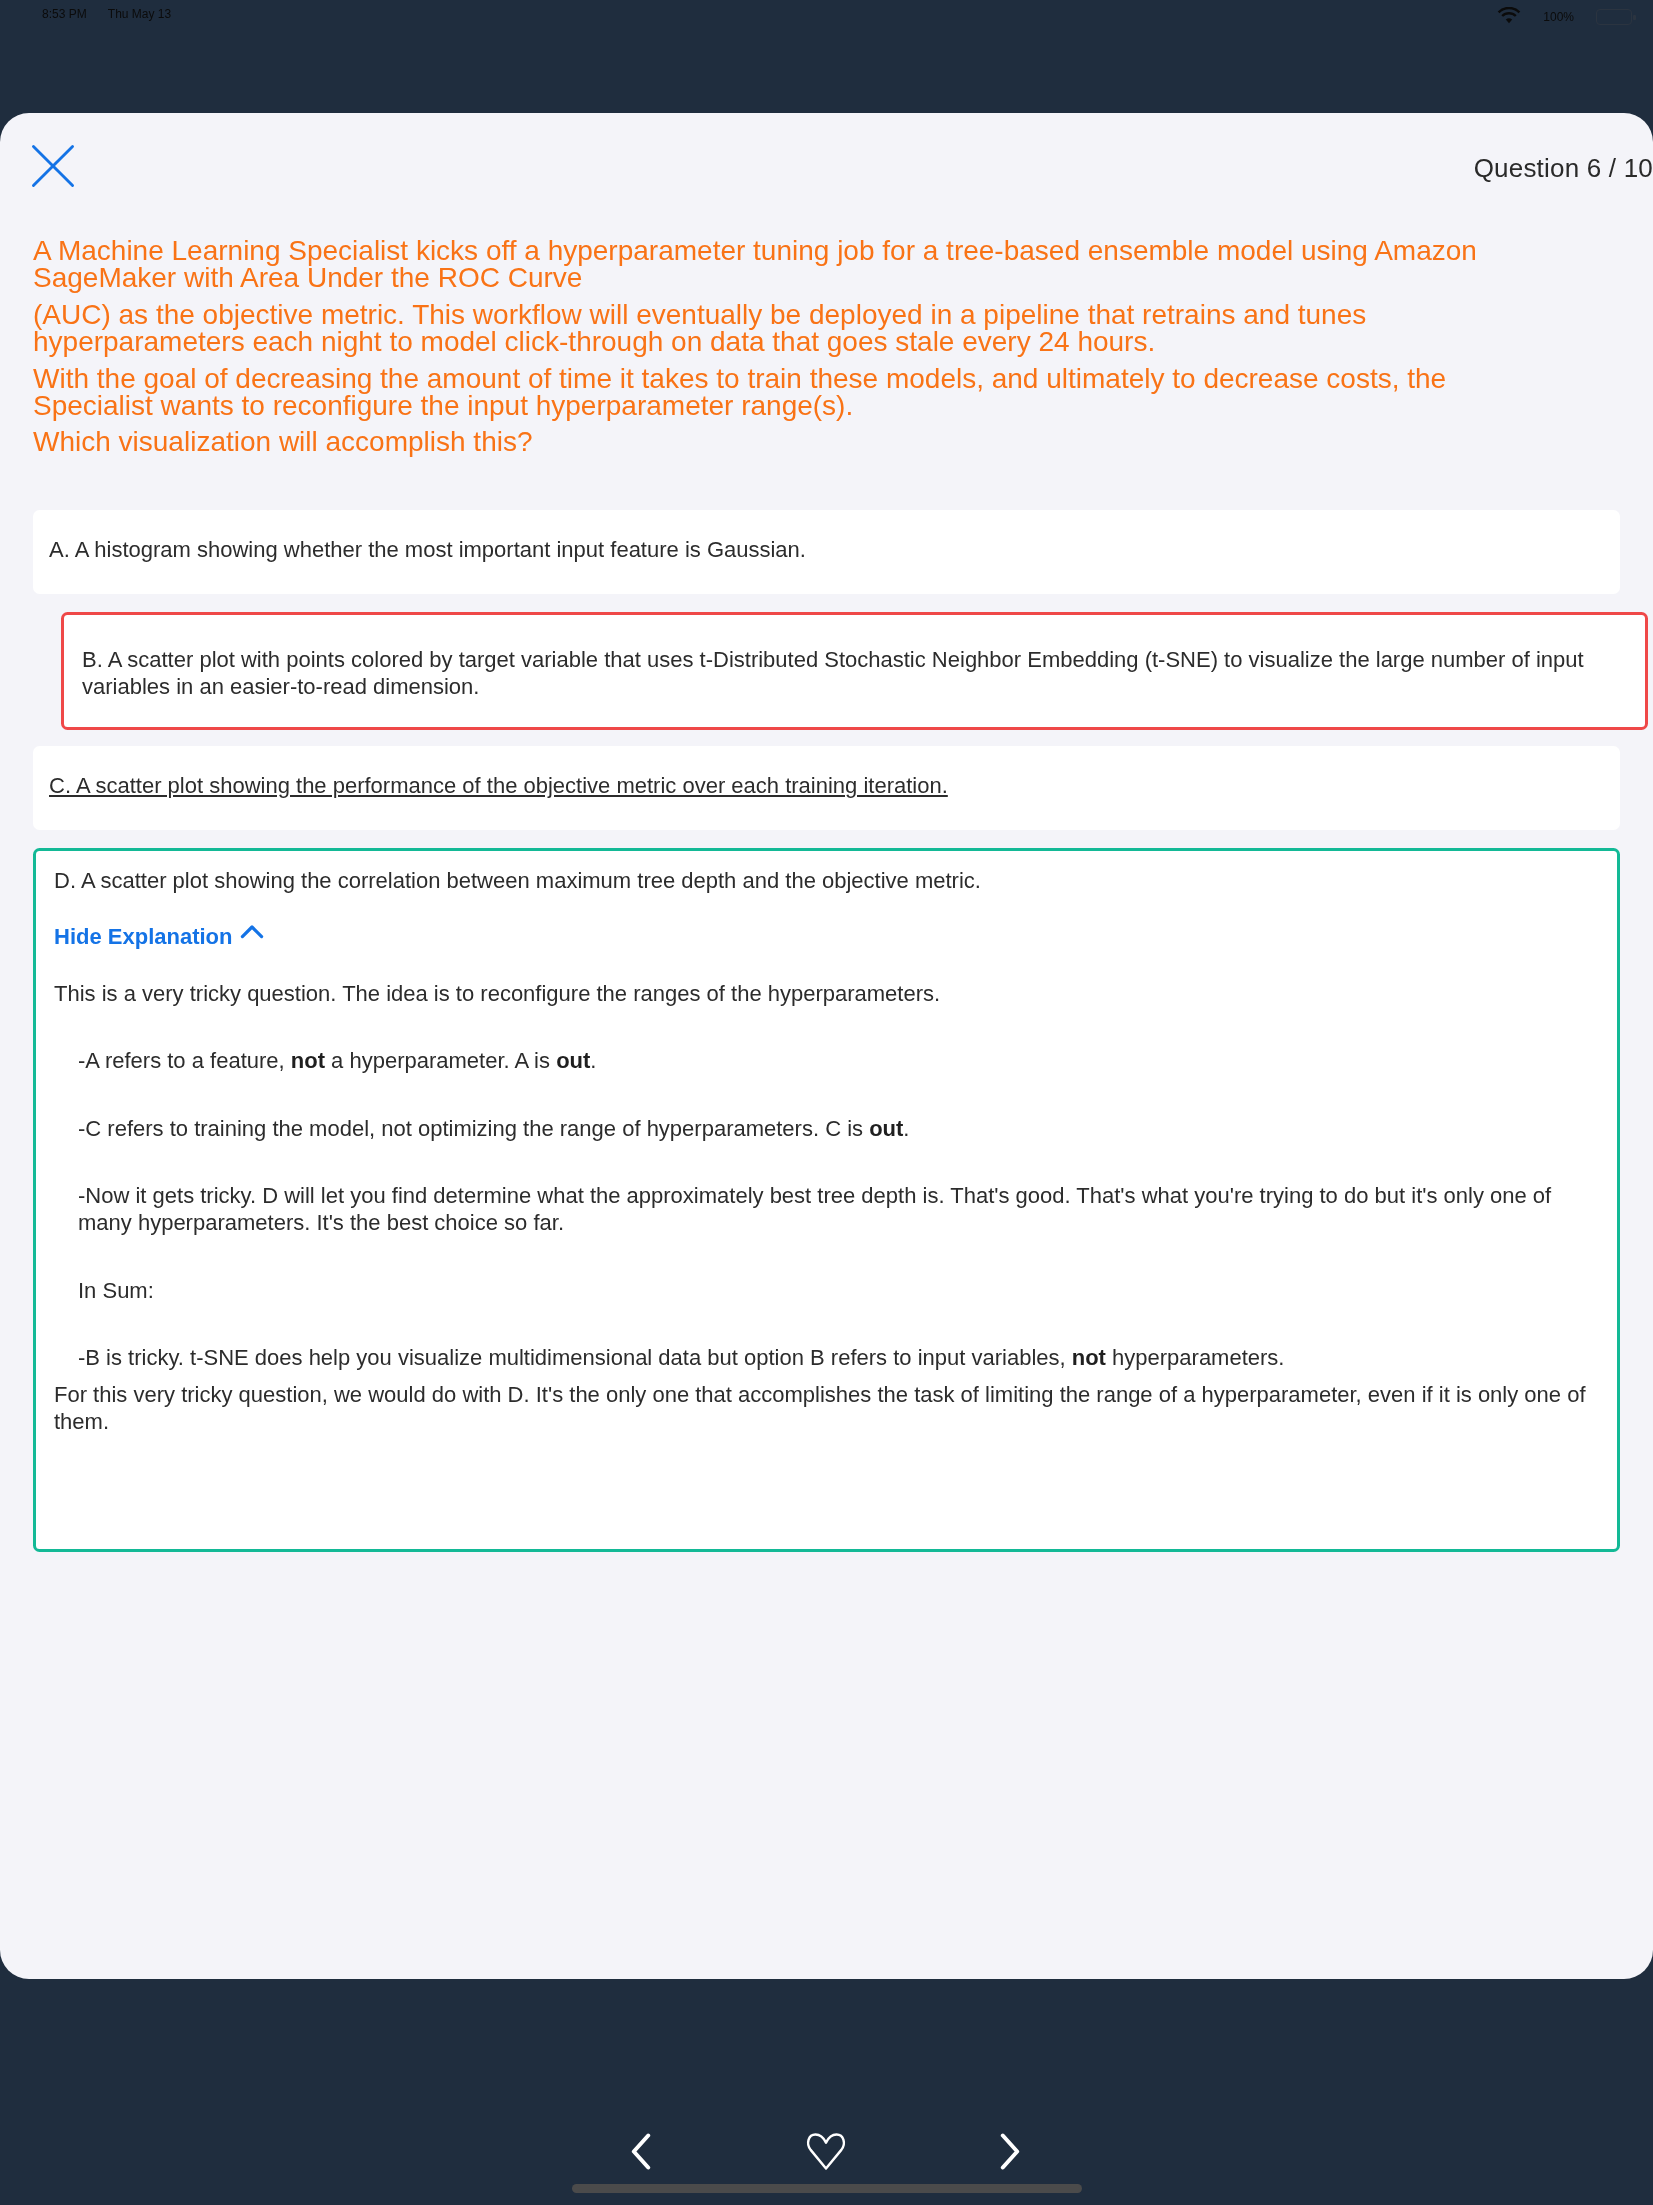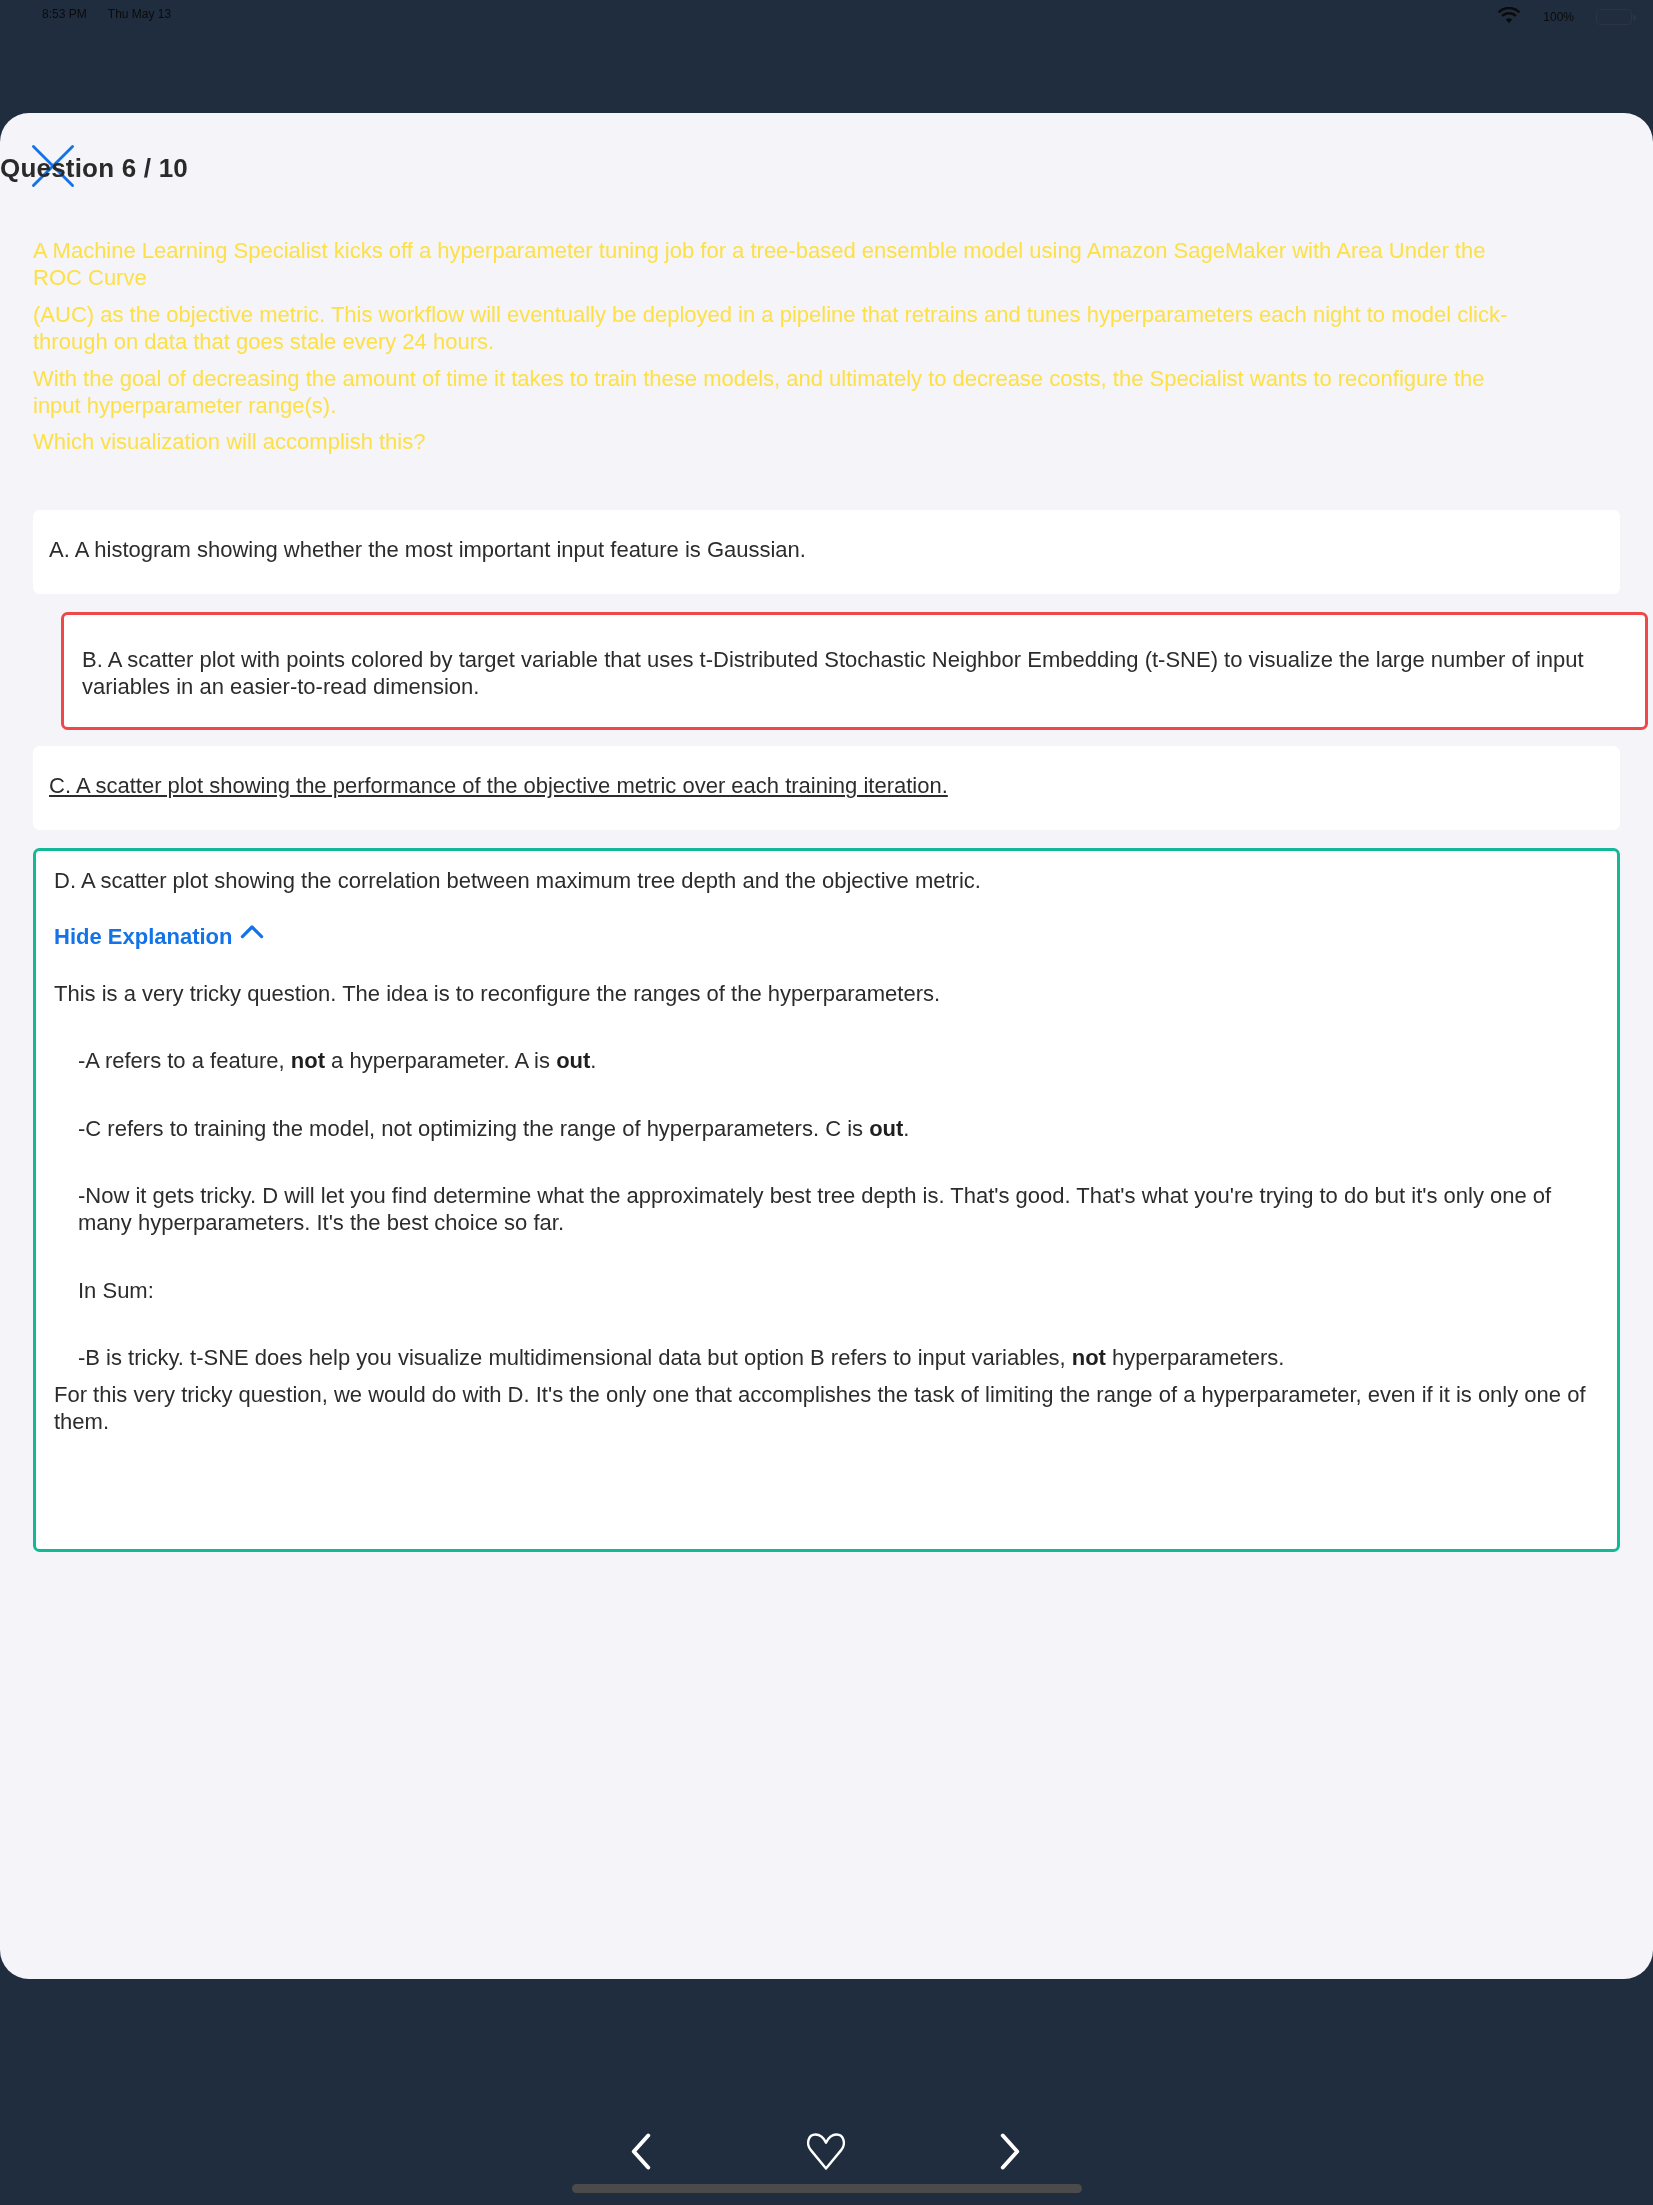--- a/index.html
+++ b/index.html
@@ -10,23 +10,23 @@
   .statusbar { position:absolute; top:0; left:0; right:0; height:40px; color:#0b0b0b; font-size:12px;margin-left:16px; }
   .sb-left { position:absolute; left:26px; top:6.5px; }
   .sb-left span { margin-right:18px; }
   .sb-right { position:absolute; right:21px; top:6.5px; display:flex; align-items:center; gap:22px; }
   .battery { width:36px; height:16px; border:1.6px solid #2b3440; border-radius:4px; padding:1.6px; box-sizing:border-box; position:relative; }
   .battery .fill { width:100%; height:100%; background:#000; border-radius:1.6px; }
   .battery::after { content:""; position:absolute; right:-4.8px; top:4.8px; width:2.4px; height:5.7px; background:#2b3440; border-radius:0.8px; }
 
   .sheet { position:absolute; left:0; top:113px; width:1653px; height:1866px; background:#f4f4f9; border-radius:29px; }
   .close-btn { position:absolute; left:31px; top:144px; width:44px; height:44px; cursor:pointer; }
-  .title { position:absolute; left:0; right:0; top:153px; text-align:left; font-size:26px; color:#2a2a2a; font-weight:700; letter-spacing:0.2px; }
+  .title { position:absolute; left:0; right:0; top:153px; text-align:right; font-size:26px; color:#2a2a2a; font-weight:400; letter-spacing:0.2px; }
 
-  .question { position:absolute; left:33px; top:237px; width:1477px; font-size:22px; color:#fde047; line-height:27.4px; }
+  .question { position:absolute; left:33px; top:237px; width:1477px; font-size:28px; color:#f97316; line-height:27.4px; }
   .question p { margin:0 0 9px 0; }
 
   .option { position:absolute; left:33px; width:1587px; background:#fff; border-radius:6.5px; box-sizing:border-box; font-size:22px; color:#2c2c2c; line-height:27.4px; cursor:pointer; }
   .opt-a { top:510px; height:84px; padding:26px 16px; }
   .opt-b { top:612px; height:118px; padding:31px 18px; border:3.2px solid #ef4848;margin-left:28px; }
   .opt-c { top:746px; height:84px; padding:26px 16px;text-decoration:underline; }
   .opt-d { top:848px; height:704px; padding:16px 18px; border:3.2px solid #13b996; }
   .opt-d p { margin:0; }
   .hide-exp { color:#1473e6; font-weight:bold; margin-top:29px; display:flex; gap:8px; cursor:pointer; }
   .exp p { margin:0; }

